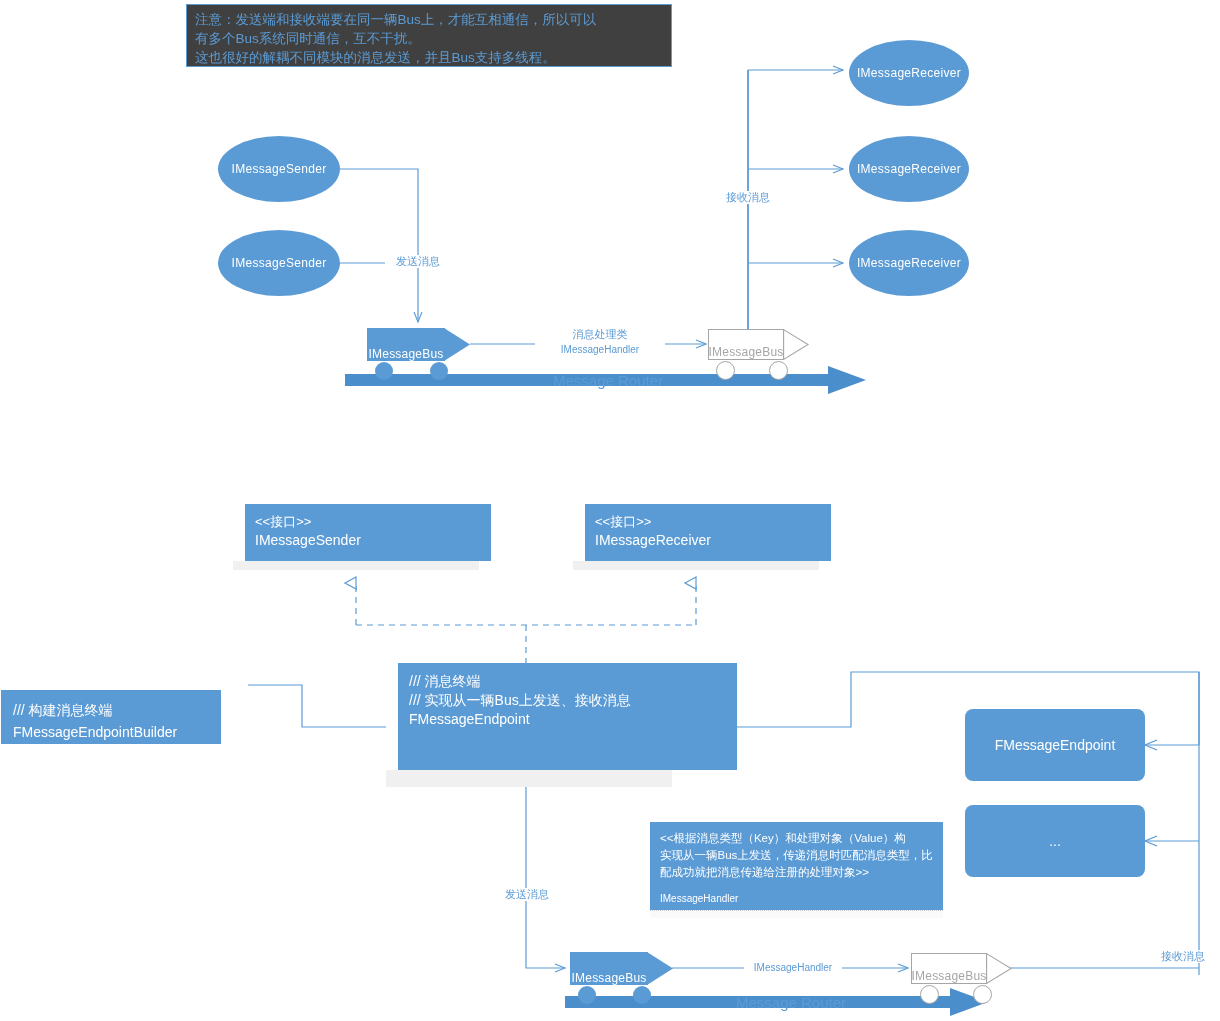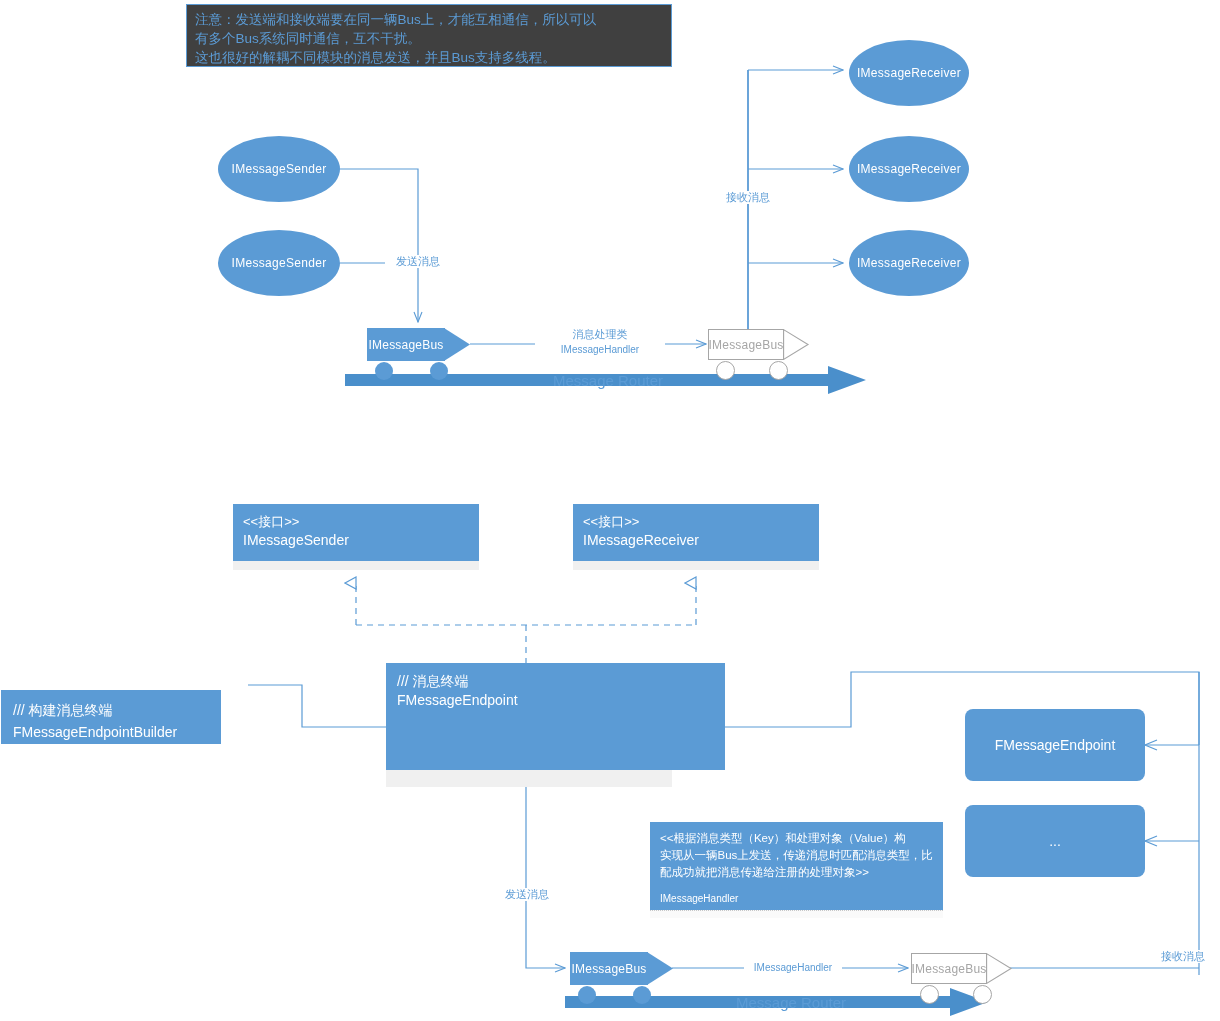--- a/index.html
+++ b/index.html
@@ -15,40 +15,40 @@
             padding:5px 8px 0 8px;}
   .note-box .line{font-size:13.5px;color:#5B9BD5;line-height:19px;white-space:nowrap;}
 
   
   .ellipse{position:absolute;background:#5B9BD5;border-radius:50%;
            display:flex;align-items:center;justify-content:center;
            color:#ffffff;font-size:12px;letter-spacing:.3px;}
 
   
   .bus{position:absolute;}
-  .bus .body{position:absolute;left:0;top:0;display:flex;align-items:center;
+  .bus .body{position:absolute;left:0;top:0;display:flex;align-items:flex-end;
              justify-content:center;box-sizing:border-box;font-size:12px;letter-spacing:.2px;}
   .bus.filled .body{background:#5B9BD5;color:#ffffff;}
   .bus.hollow .body{background:#ffffff;color:#a6a6a6;border:1px solid #a6a6a6;}
   .bus .nose{position:absolute;top:0;}
   .wheel{position:absolute;border-radius:50%;}
   .wheel.filled{background:#5B9BD5;}
   .wheel.hollow{background:#ffffff;border:1.3px solid #a6a6a6;}
 
   
   .router-label{position:absolute;color:#5B9BD5;font-size:15px;background:transparent;}
 
   
   .edge-label{position:absolute;color:#5B9BD5;font-size:11px;white-space:nowrap;
               text-align:center;line-height:13px;background:#fff;}
   .edge-label.sm{font-size:10px;}
 
   
   .uml{position:absolute;}
-  .uml .head{background:#5B9BD5;color:#ffffff;box-sizing:border-box;padding:8px 10px 6px 10px;}
+  .uml .head{background:#5B9BD5;color:#ffffff;box-sizing:border-box;padding:8px 10px 6px 10px;margin-left:12px;}
   .uml .foot{background:#f0f0f0;}
   .uml .l{display:block;line-height:19px;white-space:nowrap;}
   .uml .l.t1{font-size:13px;}
   .uml .l.t2{font-size:14px;}
 
   
   .bluebox{position:absolute;background:#5B9BD5;color:#ffffff;box-sizing:border-box;}
   .bluebox .l{display:block;line-height:22px;font-size:14px;white-space:nowrap;}
   .bluebox.pad{padding:9px 12px;}
 
@@ -211,20 +211,21 @@
   </div>
 
   <div class="bluebox pad" style="left:1px;top:690px;width:220px;height:54px;">
     <span class="l">/// 构建消息终端</span>
     <span class="l">FMessageEndpointBuilder</span>
   </div>
 
   <div class="uml" style="left:386px;top:663px;width:286px;height:124px;">
     <div class="head" style="width:339px;height:107px;padding:9px 11px;">
       <span class="l t2">/// 消息终端</span>
+      <span class="l t2">/// 实现从一辆Bus上发送、接收消息</span>
       <span class="l t2">FMessageEndpoint</span>
     </div>
     <div class="foot" style="width:286px;height:17px;"></div>
   </div>
 
   <div class="roundbox" style="left:965px;top:709px;width:180px;height:72px;">
     <span>FMessageEndpoint</span>
   </div>
   <div class="roundbox" style="left:965px;top:805px;width:180px;height:72px;">
     <span>...</span>

